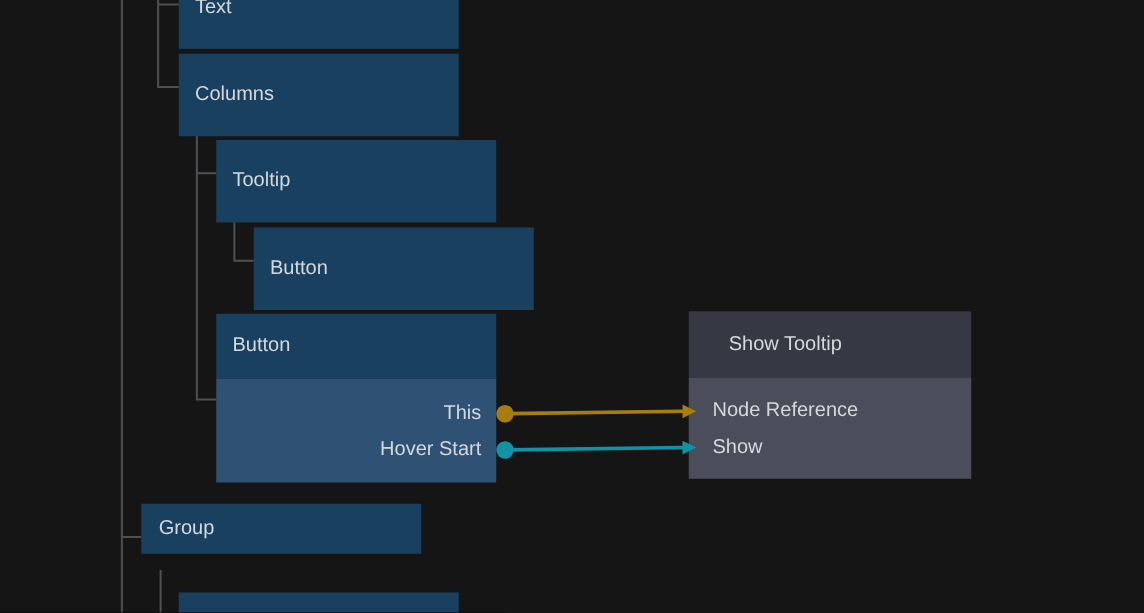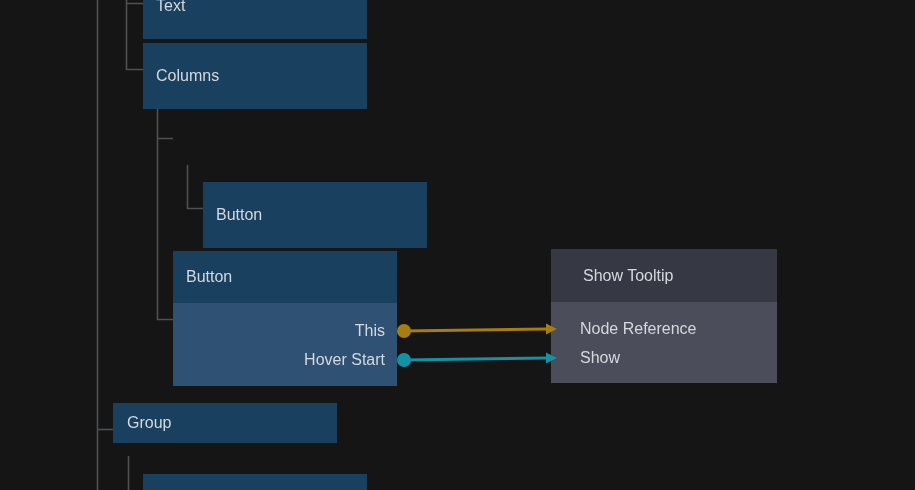--- a/index.html
+++ b/index.html
@@ -75,21 +75,21 @@
   .action-header {
     height: 53px;
     background: var(--action-header, #363944);
     display: flex;
     align-items: center;
     padding-left: 32px;
     box-sizing: border-box;
   }
   .action-body {
     background: var(--action-body, #4b4e5a);
-    padding: 12px 0 11px 12px;
+    padding: 12px 0 11px 2px;
   }
   .port-row.in {
     justify-content: flex-start;
     padding-left: 17px;
   }
   .edge-this-line   { stroke: var(--port-this, #a87d10); stroke-width: 3; }
   .edge-this-fill   { fill: var(--port-this, #a87d10); }
   .edge-hover-line  { stroke: var(--port-hover, #1293a5); stroke-width: 3; }
   .edge-hover-fill  { fill: var(--port-hover, #1293a5); }
 </style>
@@ -108,20 +108,23 @@
   </svg>
 
   <div class="tnode" style="left:143px; top:-27px;">
     <span>Text</span>
   </div>
 
   <div class="tnode" style="left:143px; top:43px;">
     <span>Columns</span>
   </div>
 
+  <div class="tnode" style="left:173px; top:112px;">
+    <span>Tooltip</span>
+  </div>
 
   <div class="tnode" style="left:203px; top:182px;">
     <span>Button</span>
   </div>
 
   <div class="tnode-group" style="left:173px; top:251px;">
     <div class="tnode-header">
       <span>Button</span>
     </div>
     <div class="tnode-body">

